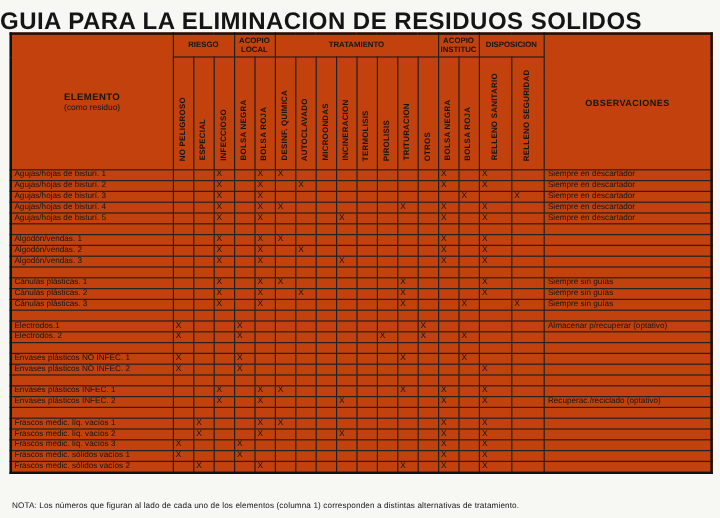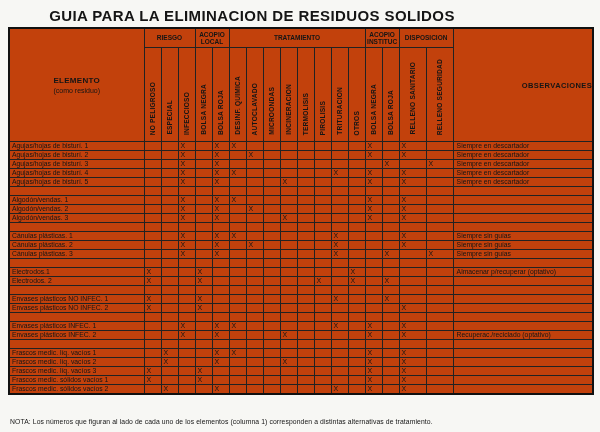--- a/index.html
+++ b/index.html
@@ -7,21 +7,21 @@
     width:600px;height:432px;
     background:#f7f7f4;
     font-family:"Liberation Sans", sans-serif;
     color:#151515;
     position:relative;
     overflow:hidden;
   }
   .page{position:absolute;inset:0;}
   .title{
     position:absolute;top:7px;left:0;width:504px;
-    text-align:center;font-size:15px;font-weight:bold;
+    text-align:center;font-size:20px;font-weight:bold;
     letter-spacing:.4px;white-space:nowrap;
   }
   table{
     position:absolute;left:8px;top:27px;
     width:584px;border-collapse:collapse;table-layout:fixed;
     background:#c2410c;
   }
   td,th{border:1px solid #222;padding:0;overflow:hidden;}
   table{border:2px solid #111;}
   thead th{font-weight:bold;}
@@ -31,21 +31,21 @@
   .group{font-size:6.5px;text-align:center;vertical-align:middle;line-height:1.15;height:18px;}
   .rot{height:93px;vertical-align:bottom;text-align:center;}
   .vtext{
     display:inline-block;
     writing-mode:vertical-rl;
     transform:rotate(180deg);
     font-size:6.6px;font-weight:bold;
     white-space:nowrap;letter-spacing:.2px;
     margin:2px 0 2px 0;
   }
-  .obshead{vertical-align:middle;text-align:right;font-size:7.5px;letter-spacing:.4px;}
+  .obshead{vertical-align:middle;text-align:center;font-size:7.5px;letter-spacing:.4px;}
   tbody td{height:8px;line-height:8px;}
   td.el{font-size:6.8px;padding-left:2px;white-space:nowrap;}
   td.mark{font-size:7px;padding-left:2px;text-align:left;}
   td.obs{font-size:6.8px;padding-left:3px;white-space:nowrap;}
   .note{
     position:absolute;left:10px;top:418px;width:580px;
     font-size:6.8px;letter-spacing:.1px;white-space:nowrap;
   }
 </style>
 </head>

